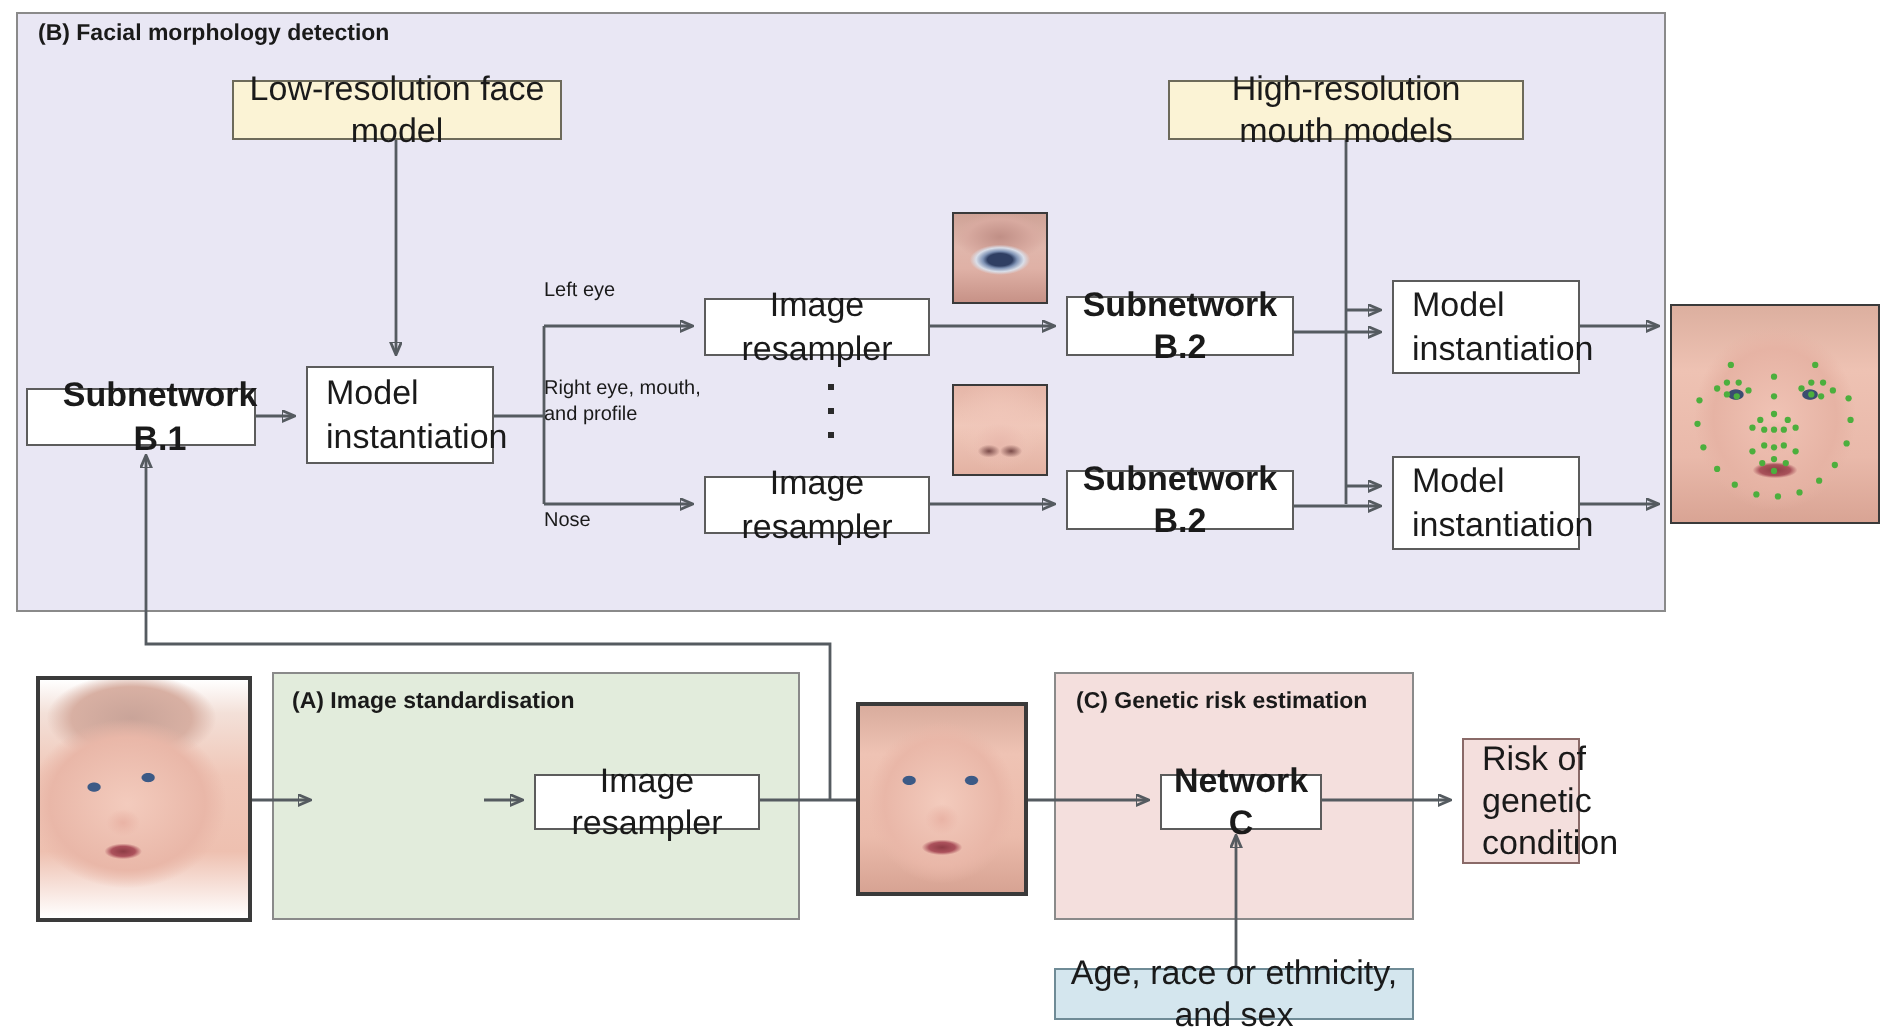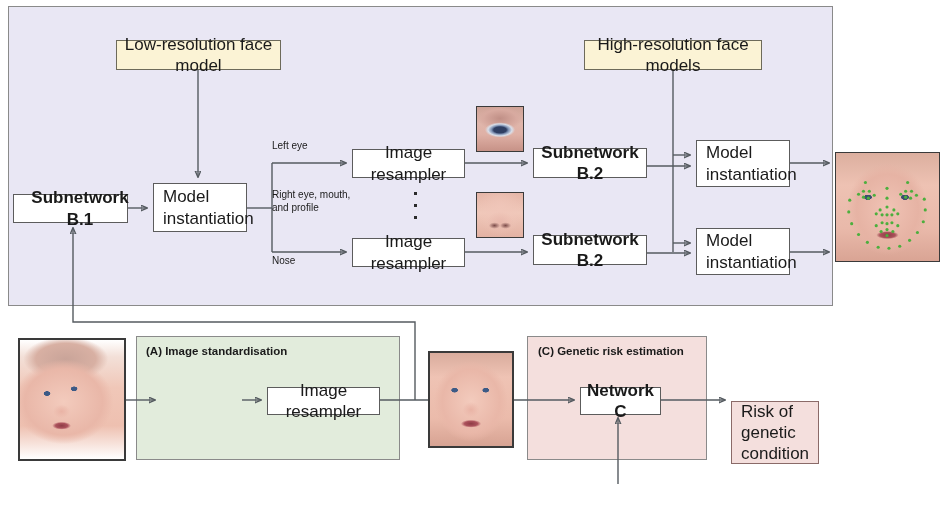--- a/index.html
+++ b/index.html
@@ -94,20 +94,21 @@
     stroke-width: 1.4;
     fill: none;
   }
 </style>
 </head>
 <body>
 
 <div id="canvas">
 
   <div class="panel panel-b" style="left:8px; top:6px; width:825px; height:300px;"></div>
+  <div class="panel-title" style="left:19px; top:11px;">(B) Facial morphology detection</div>
 
   <div class="panel panel-a" style="left:136px; top:336px; width:264px; height:124px;"></div>
   <div class="panel-title" style="left:146px; top:345px;">(A) Image standardisation</div>
 
   <div class="panel panel-c" style="left:527px; top:336px; width:180px; height:124px;"></div>
   <div class="panel-title" style="left:538px; top:345px;">(C) Genetic risk estimation</div>
 
   <svg class="wires" viewBox="0 0 941 514">
     <defs>
       <marker id="ah" markerWidth="7" markerHeight="7" refX="6.2" refY="3.2" orient="auto" markerUnits="userSpaceOnUse">
@@ -150,21 +151,21 @@
 
     <line x1="514" y1="400" x2="574" y2="400" marker-end="url(#ah)"></line>
 
     <line x1="661" y1="400" x2="725" y2="400" marker-end="url(#ah)"></line>
 
     <line x1="618" y1="484" x2="618" y2="418" marker-end="url(#ah)"></line>
   </svg>
 
   <div class="box cream" style="left:116px; top:40px; width:165px; height:30px;">Low-resolution face model</div>
 
-  <div class="box cream" style="left:584px; top:40px; width:178px; height:30px;">High-resolution face models</div>
+  <div class="box cream" style="left:584px; top:40px; width:178px; height:30px;">High-resolution mouth models</div>
 
   <div class="box bold" style="left:13px; top:194px; width:115px; height:29px;padding-left:24px;">Subnetwork B.1</div>
 
   <div class="box left-align" style="left:153px; top:183px; width:94px; height:49px; white-space:pre-line;">Model
 instantiation</div>
 
   <div class="label" style="left:272px; top:139px;">Left eye</div>
 
   <div class="label" style="left:272px; top:188px;">Right eye, mouth,
 and profile</div>
@@ -287,18 +288,19 @@
       radial-gradient(ellipse 5px 3.5px at 30% 40%, #3c5a86 0%, #3c5a86 60%, rgba(60,90,134,0) 72%),
       radial-gradient(ellipse 5px 3.5px at 68% 40%, #3c5a86 0%, #3c5a86 60%, rgba(60,90,134,0) 72%),
       radial-gradient(ellipse 13px 5px at 50% 76%, #8e3c45 0%, #ac525c 50%, rgba(172,82,92,0) 78%),
       radial-gradient(ellipse 10px 9px at 50% 61%, #e9b3a5 0%, rgba(233,179,165,0) 85%),
       radial-gradient(ellipse 40px 44px at 50% 52%, #f3cbbd 0%, #e9b7a8 72%, rgba(233,183,168,0) 92%),
       linear-gradient(180deg, #d9ac9d 0%, #efc3b4 26%, #ebbbab 70%, #d7a393 100%);"></div>
   </div>
 
   <div class="box bold" style="left:580px; top:387px; width:81px; height:28px;">Network C</div>
 
-  <div class="box pinkbox left-align" style="left:731px; top:369px; width:88px; height:63px; white-space:pre-line;margin-top:32px;">Risk of
+  <div class="box pinkbox left-align" style="left:731px; top:369px; width:59px; height:63px; white-space:pre-line;">Risk of
 genetic
 condition</div>
 
+  <div class="box bluebox" style="left:527px; top:484px; width:180px; height:26px;">Age, race or ethnicity, and sex</div>
 
 </div>
 
 </body></html>

